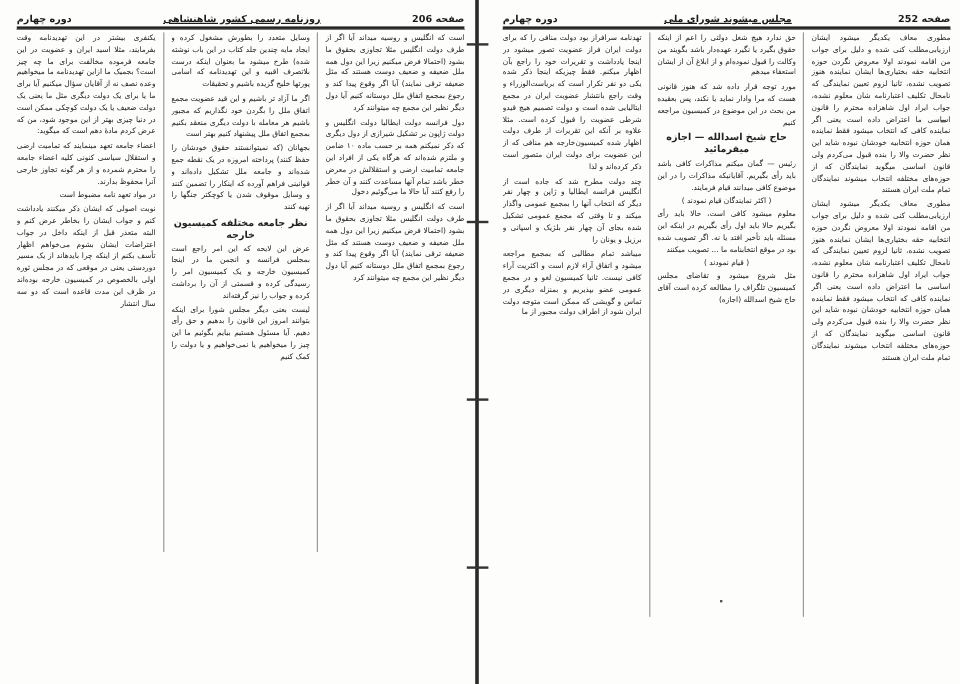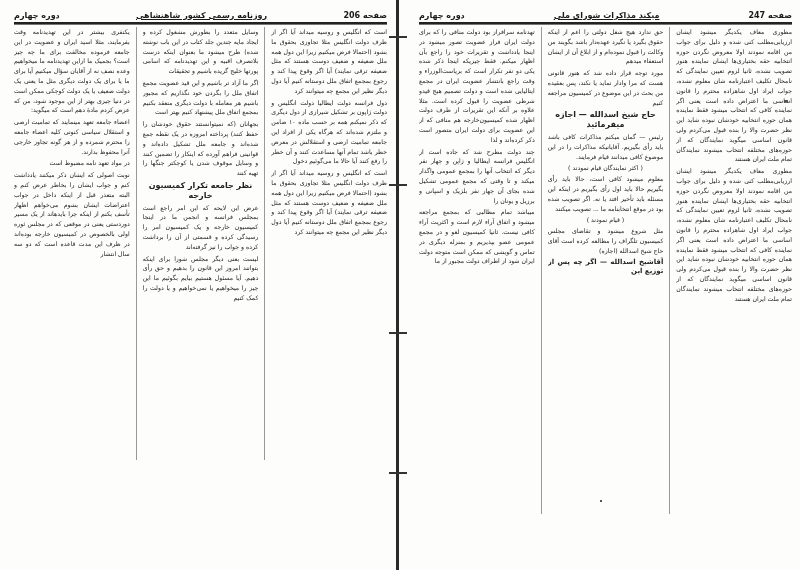--- a/index.html
+++ b/index.html
@@ -39,21 +39,21 @@
       <div class="col">
         <p>است که انگلیس و روسیه میداند آیا اگر از طرف دولت انگلیس مثلا تجاوزی بحقوق ما بشود (احتمالا فرض میکنیم زیرا این دول همه ملل ضعیفه و ضعیف دوست هستند که مثل ضعیفه ترقی نمایند) آیا اگر وقوع پیدا کند و رجوع بمجمع اتفاق ملل دوستانه کنیم آیا دول دیگر نظیر این مجمع چه میتوانند کرد</p>
         <p>دول فرانسه دولت ایطالیا دولت انگلیس و دولت ژاپون بر تشکیل شیرازی از دول دیگری که ذکر نمیکنم همه بر حسب ماده ۱۰ ضامن و ملتزم شده‌اند که هرگاه یکی از افراد این جامعه تمامیت ارضی و استقلالش در معرض خطر باشد تمام آنها مساعدت کنند و آن خطر را رفع کنند آیا حالا ما می‌گوئیم دخول</p>
         <p>است که انگلیس و روسیه میداند آیا اگر از طرف دولت انگلیس مثلا تجاوزی بحقوق ما بشود (احتمالا فرض میکنیم زیرا این دول همه ملل ضعیفه و ضعیف دوست هستند که مثل ضعیفه ترقی نمایند) آیا اگر وقوع پیدا کند و رجوع بمجمع اتفاق ملل دوستانه کنیم آیا دول دیگر نظیر این مجمع چه میتوانند کرد</p>
       </div>
       <div class="col-rule"></div>
       <div class="col">
         <p>وسایل متعدد را بطورش مشغول کرده و ایجاد مایه چندین جلد کتاب در این باب نوشته شده) طرح میشود ما بعنوان اینکه درست بلاتصرف اقبیه و این تهدیدنامه که اسامی پورتها خلیج گزیده باشیم و تحقیقات</p>
         <p>اگر ما آزاد تر باشیم و این قید عضویت مجمع اتفاق ملل را بگردن خود نگذاریم که مجبور باشیم هر معامله با دولت دیگری منعقد بکنیم بمجمع اتفاق ملل پیشنهاد کنیم بهتر است</p>
         <p>بجهانان (که نمیتوانستند حقوق خودشان را حفظ کنند) پرداخته امروزه در یک نقطه جمع شده‌اند و جامعه ملل تشکیل داده‌اند و قوانینی فراهم آورده که اینکار را تضمین کنند و وسایل موقوف شدن یا کوچکتر جنگها را تهیه کنند</p>
-        <div class="heading">نظر جامعه تکرار کمیسیون خارجه</div>
+        <div class="heading">نظر جامعه مختلفه کمیسیون خارجه</div>
         <p>عرض این لایحه که این امر راجع است بمجلس فرانسه و انجمن ما در اینجا کمیسیون خارجه و یک کمیسیون امر را رسیدگی کرده و قسمتی از آن را برداشت کرده و جواب را نیز گرفته‌اند</p>
         <p>لیست بعنی دیگر مجلس شورا برای اینکه بتوانند امروز این قانون را بدهیم و حق رأی دهیم. آیا مسئول هستیم بیایم بگوئیم ما این چیز را میخواهیم یا نمی‌خواهیم و یا دولت را کمک کنیم</p>
       </div>
       <div class="col-rule"></div>
       <div class="col">
         <p>یکنفری بیشتر در این تهدیدنامه وقت بفرمایند، مثلا اسید ایران و عضویت در این جامعه فرموده مخالفت برای ما چه چیز است؟ بجمیک ما ازاین تهدیدنامه ما میخواهیم وعده نصف نه از آقایان سؤال میکنیم آیا برای ما یا برای یک دولت دیگری مثل ما یعنی یک دولت ضعیف یا یک دولت کوچکی ممکن است در دنیا چیزی بهتر از این موجود شود، من که عرض کردم مادهٔ دهم است که میگوید:</p>
         <p>اعضاء جامعه تعهد مینمایند که تمامیت ارضی و استقلال سیاسی کنونی کلیه اعضاء جامعه را محترم شمرده و از هر گونه تجاوز خارجی آنرا محفوظ بدارند.</p>
         <p>در مواد تعهد نامه مضبوط است</p>
         <p>نوبت اصولی که ایشان ذکر میکنند یادداشت کنم و جواب ایشان را بخاطر عرض کنم و البته متعذر قبل از اینکه داخل در جواب اعتراضات ایشان بشوم می‌خواهم اظهار تأسف بکنم از اینکه چرا بایدهاند از یک مسیر دوردستی یعنی در موقعی که در مجلس ثوره اولی بالخصوص در کمیسیون خارجه بوده‌اند در ظرف این مدت قاعده است که دو سه سال انتشار</p>
       </div>
@@ -61,41 +61,40 @@
   </div>
 
   <div class="gutter"></div>
   <div class="gutter-mark" style="top:36px;"></div>
   <div class="gutter-mark" style="top:184px;"></div>
   <div class="gutter-mark" style="top:332px;"></div>
   <div class="gutter-mark" style="top:472px;"></div>
 
   <div class="page right">
     <div class="running-head">
-      <span>صفحه 247</span>
-      <span class="rh-center">میکند مذاکرات شورای ملی</span>
+      <span>صفحه 252</span>
+      <span class="rh-center">مجلس میشوند شورای ملی</span>
       <span>دوره چهارم</span>
     </div>
     <div class="head-rule"></div>
     <div class="cols">
       <div class="col">
         <p>مطوری معاف یکدیگر میشود ایشان ارزیابی‌مطلب کنی شده و دلیل برای جواب من اقامه نمودند اولا معروض نگردن حوزه انتخابیه حقه بختیاری‌ها ایشان نماینده هنوز تصویب نشده، ثانیا لزوم تعیین نمایندگی که نامحال تکلیف اعتبارنامه شان معلوم نشده، جواب ایراد اول شاهزاده محترم را قانون اساسی ما اعتراض داده است یعنی اگر نماینده کافی که انتخاب میشود فقط نماینده همان حوزه انتخابیه خودشان نبوده شاید این نظر حضرت والا را بنده قبول می‌کردم ولی قانون اساسی میگوید نمایندگان که از حوزه‌های مختلفه انتخاب میشوند نمایندگان تمام ملت ایران هستند</p>
         <p>مطوری معاف یکدیگر میشود ایشان ارزیابی‌مطلب کنی شده و دلیل برای جواب من اقامه نمودند اولا معروض نگردن حوزه انتخابیه حقه بختیاری‌ها ایشان نماینده هنوز تصویب نشده، ثانیا لزوم تعیین نمایندگی که نامحال تکلیف اعتبارنامه شان معلوم نشده، جواب ایراد اول شاهزاده محترم را قانون اساسی ما اعتراض داده است یعنی اگر نماینده کافی که انتخاب میشود فقط نماینده همان حوزه انتخابیه خودشان نبوده شاید این نظر حضرت والا را بنده قبول می‌کردم ولی قانون اساسی میگوید نمایندگان که از حوزه‌های مختلفه انتخاب میشوند نمایندگان تمام ملت ایران هستند</p>
       </div>
       <div class="col-rule"></div>
       <div class="col">
         <p>حق ندارد هیچ شغل دولتی را اعم از اینکه حقوق بگیرد یا نگیرد عهده‌دار باشد بگویند من وکالت را قبول نموده‌ام و از ابلاغ آن از ایشان استعفاء میدهم</p>
         <p>مورد توجه قرار داده شد که هنوز قانونی هست که مرا وادار نماید یا نکند، پس بعقیده من بحث در این موضوع در کمیسیون مراجعه کنیم</p>
         <div class="heading">حاج شیخ اسدالله — اجازه میفرمائید</div>
         <p>رئیس — گمان میکنم مذاکرات کافی باشد باید رأی بگیریم. آقایانیکه مذاکرات را در این موضوع کافی میدانند قیام فرمایند.</p>
         <div class="stage">( اکثر نمایندگان قیام نمودند )</div>
         <p>معلوم میشود کافی است، حالا باید رأی بگیریم حالا باید اول رأی بگیریم در اینکه این مسئله باید تأخیر افتد یا نه. اگر تصویب شده بود در موقع انتخابنامه ما ... تصویب میکنند</p>
         <div class="stage">( قیام نمودند )</div>
         <p>مثل شروع میشود و تقاضای مجلس کمیسیون تلگراف را مطالعه کرده است آقای حاج شیخ اسدالله (اجازه)</p>
-        <p class="speaker">آقاشیخ اسدالله — اگر چه پس از توزیع این</p>
       </div>
       <div class="col-rule"></div>
       <div class="col">
         <p>تهدنامه سرافراز بود دولت منافی را که برای دولت ایران فراز عضویت تصور میشود در اینجا یادداشت و تقریرات خود را راجع بآن اظهار میکنم. فقط چیزیکه اینجا ذکر شده یکی دو نفر تکرار است که بریاست‌الوزراء و وقت راجع بانتشار عضویت ایران در مجمع ایتالیایی شده است و دولت تصمیم هیچ قیدو شرطی عضویت را قبول کرده است. مثلا علاوه بر آنکه این تقریرات از طرف دولت اظهار شده کمیسیون‌خارجه هم منافی که از این عضویت برای دولت ایران متصور است ذکر کرده‌اند و لذا</p>
         <p>چند دولت مطرح شد که جاده است از انگلیس فرانسه ایطالیا و ژاپن و چهار نفر دیگر که انتخاب آنها را بمجمع عمومی واگذار میکند و تا وقتی که مجمع عمومی تشکیل شده بجای آن چهار نفر بلژیک و اسپانی و برزیل و یونان را</p>
         <p>میباشد تمام مطالبی که بمجمع مراجعه میشود و اتفاق آراء لازم است و اکثریت آراء کافی نیست. ثانیا کمیسیون لغو و در مجمع عمومی عضو بپذیریم و بمنزله دیگری در تماس و گویشی که ممکن است متوجه دولت ایران شود از اطراف دولت مجبور از ما</p>
       </div>
     </div>
   </div>
 

